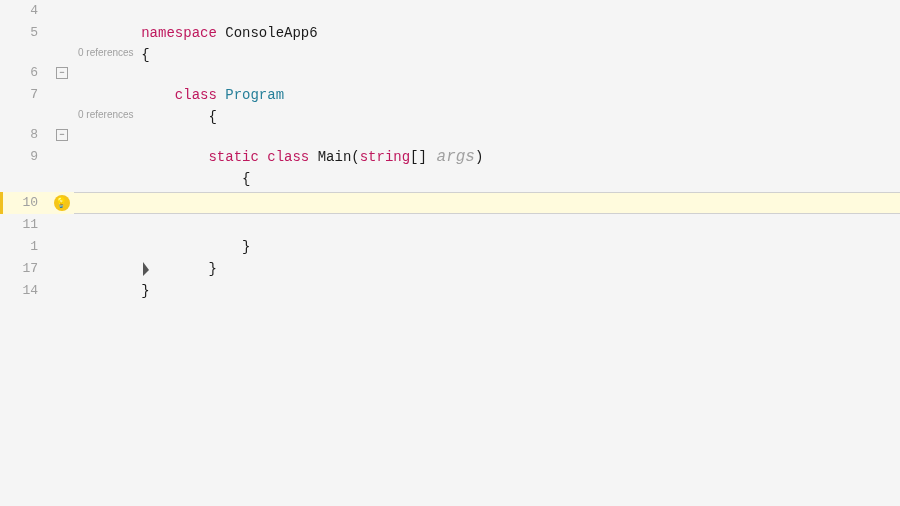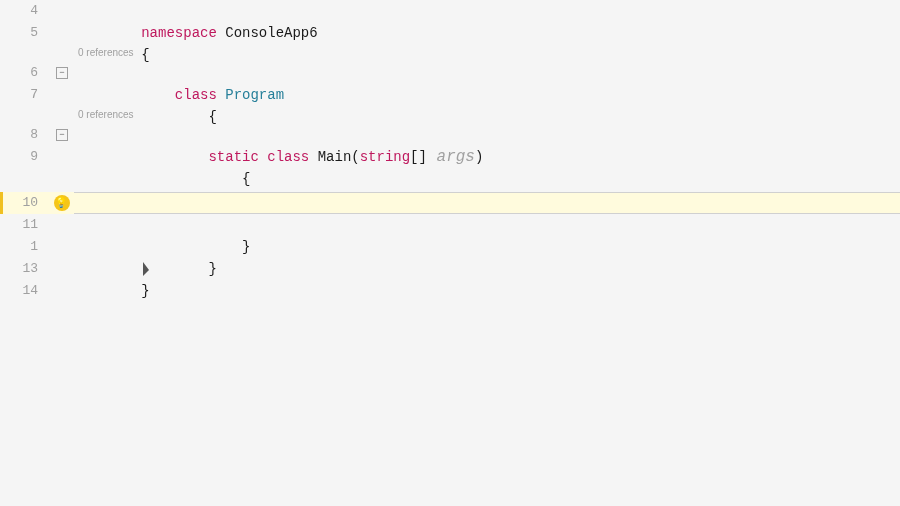--- a/index.html
+++ b/index.html
@@ -245,21 +245,21 @@
 
     <div class="code-line">
       <div class="line-num">1</div>
       <div class="line-gutter"></div>
       <div class="line-content">
         <span class="plain">        }</span>
       </div>
     </div>
 
     <div class="code-line">
-      <div class="line-num">13</div>
+      <div class="line-num">17</div>
       <div class="line-gutter"></div>
       <div class="line-content">
         <span class="plain">}</span>
       </div>
     </div>
 
     <div class="code-line">
       <div class="line-num">14</div>
       <div class="line-gutter"></div>
       <div class="line-content"></div>

